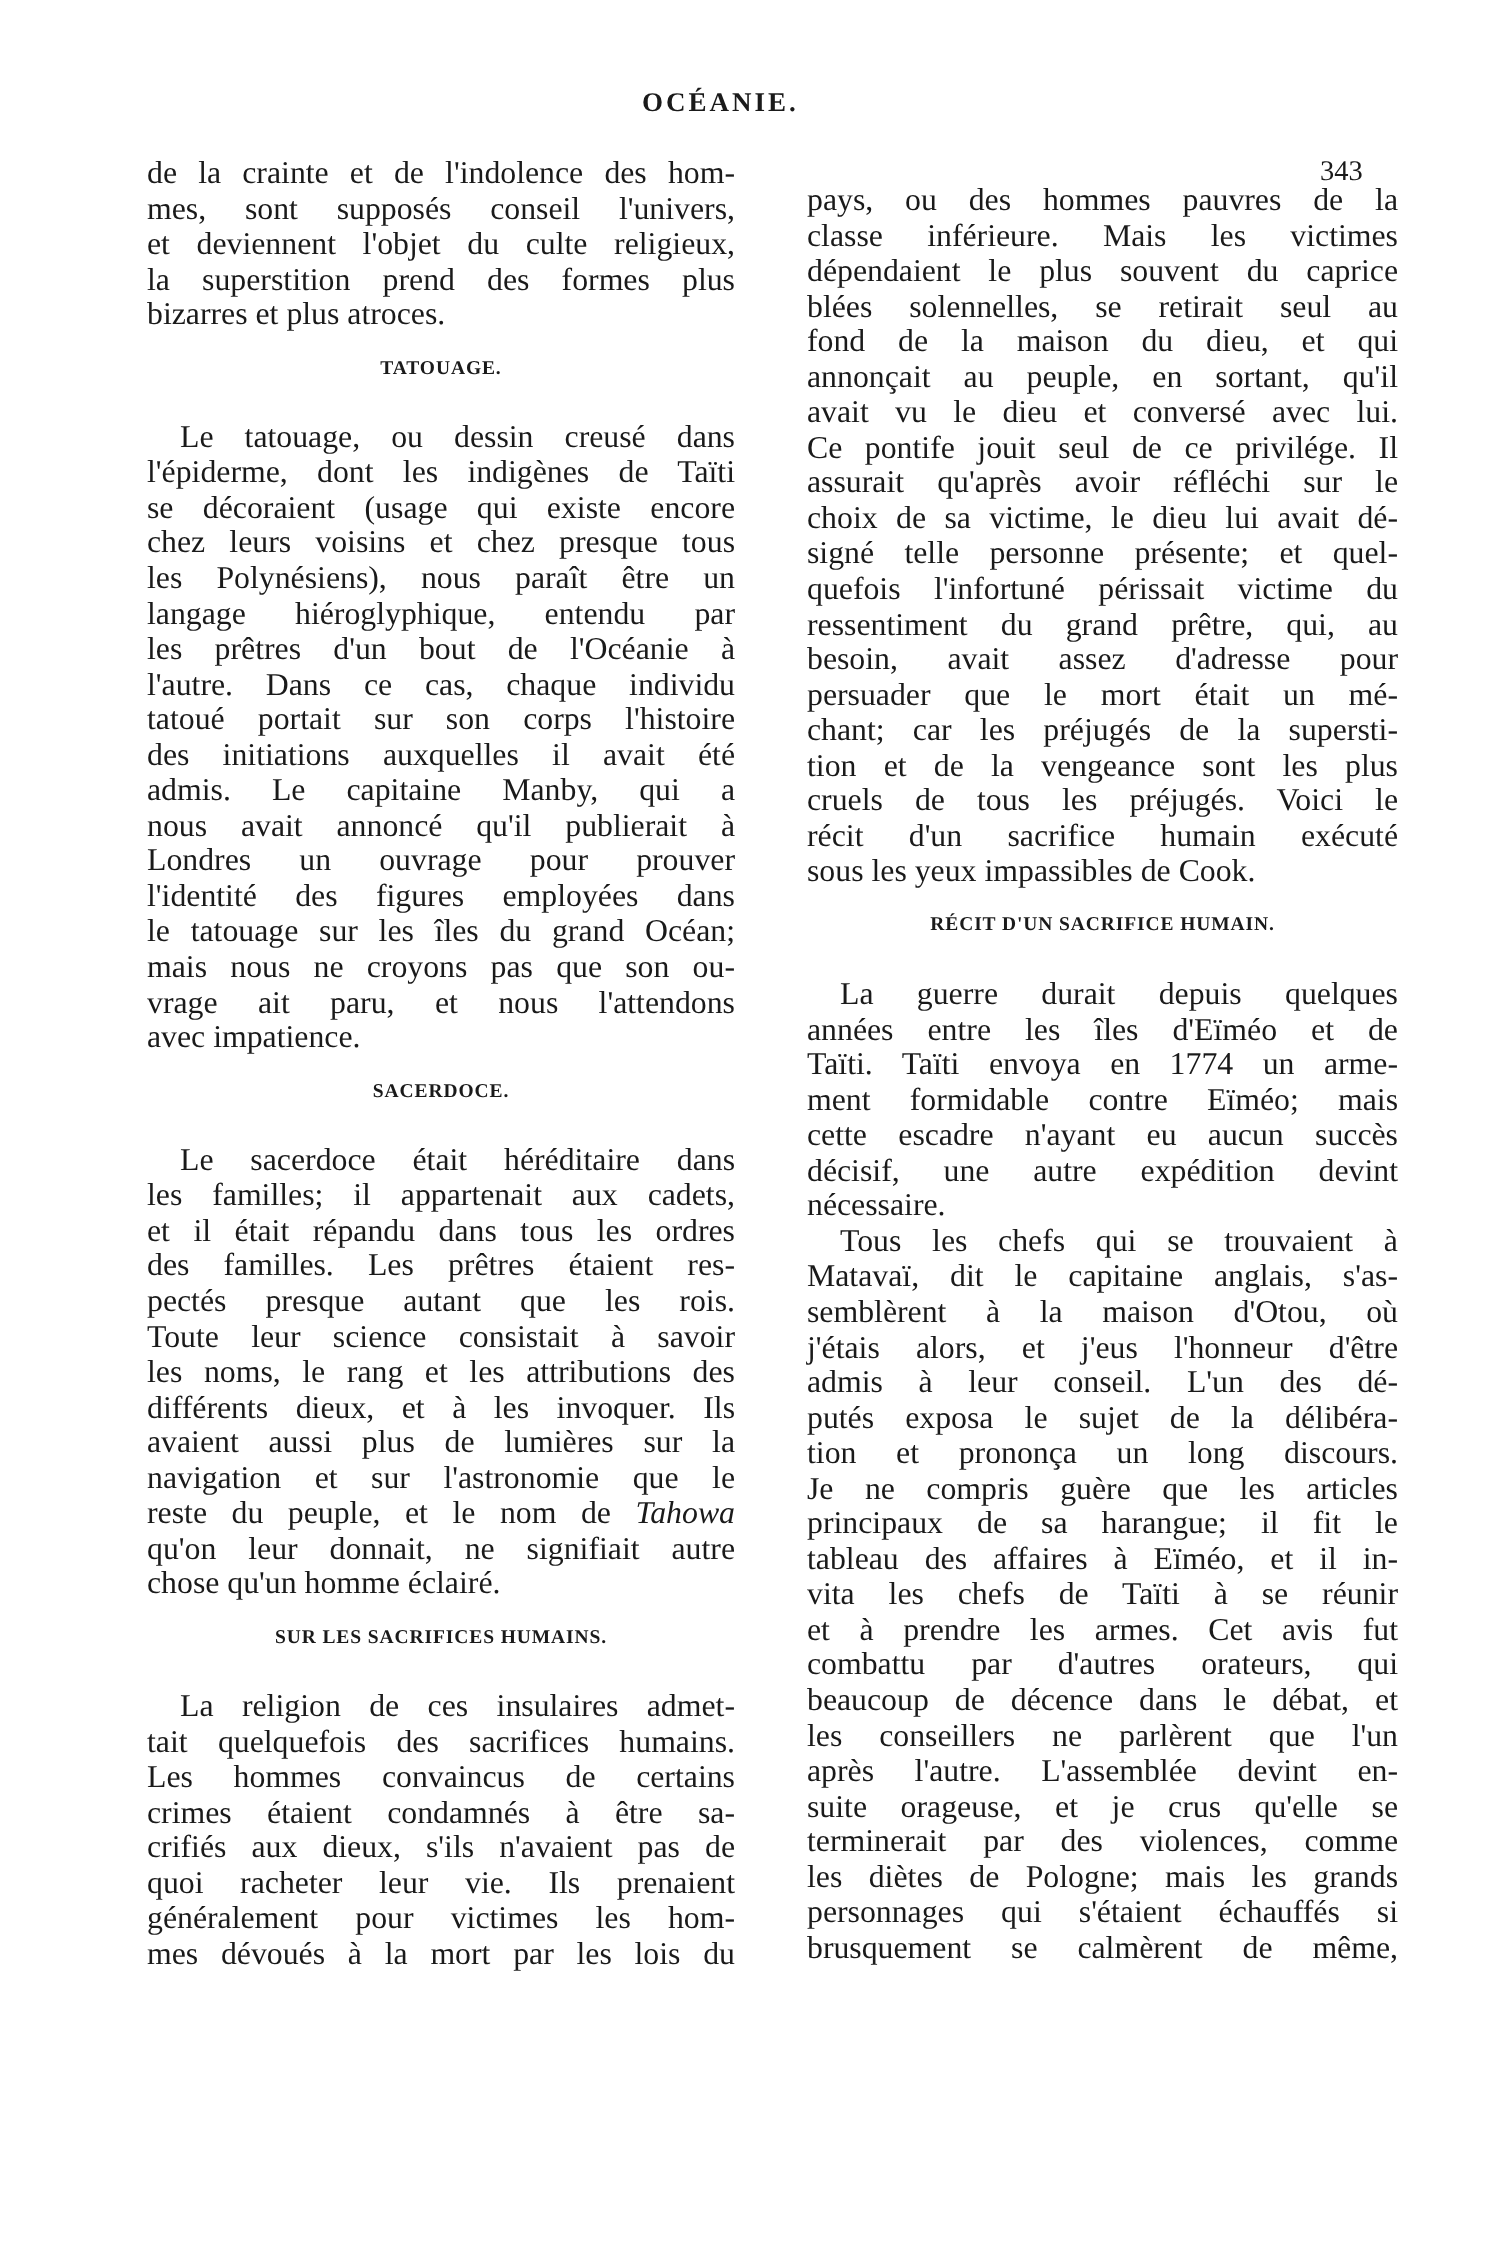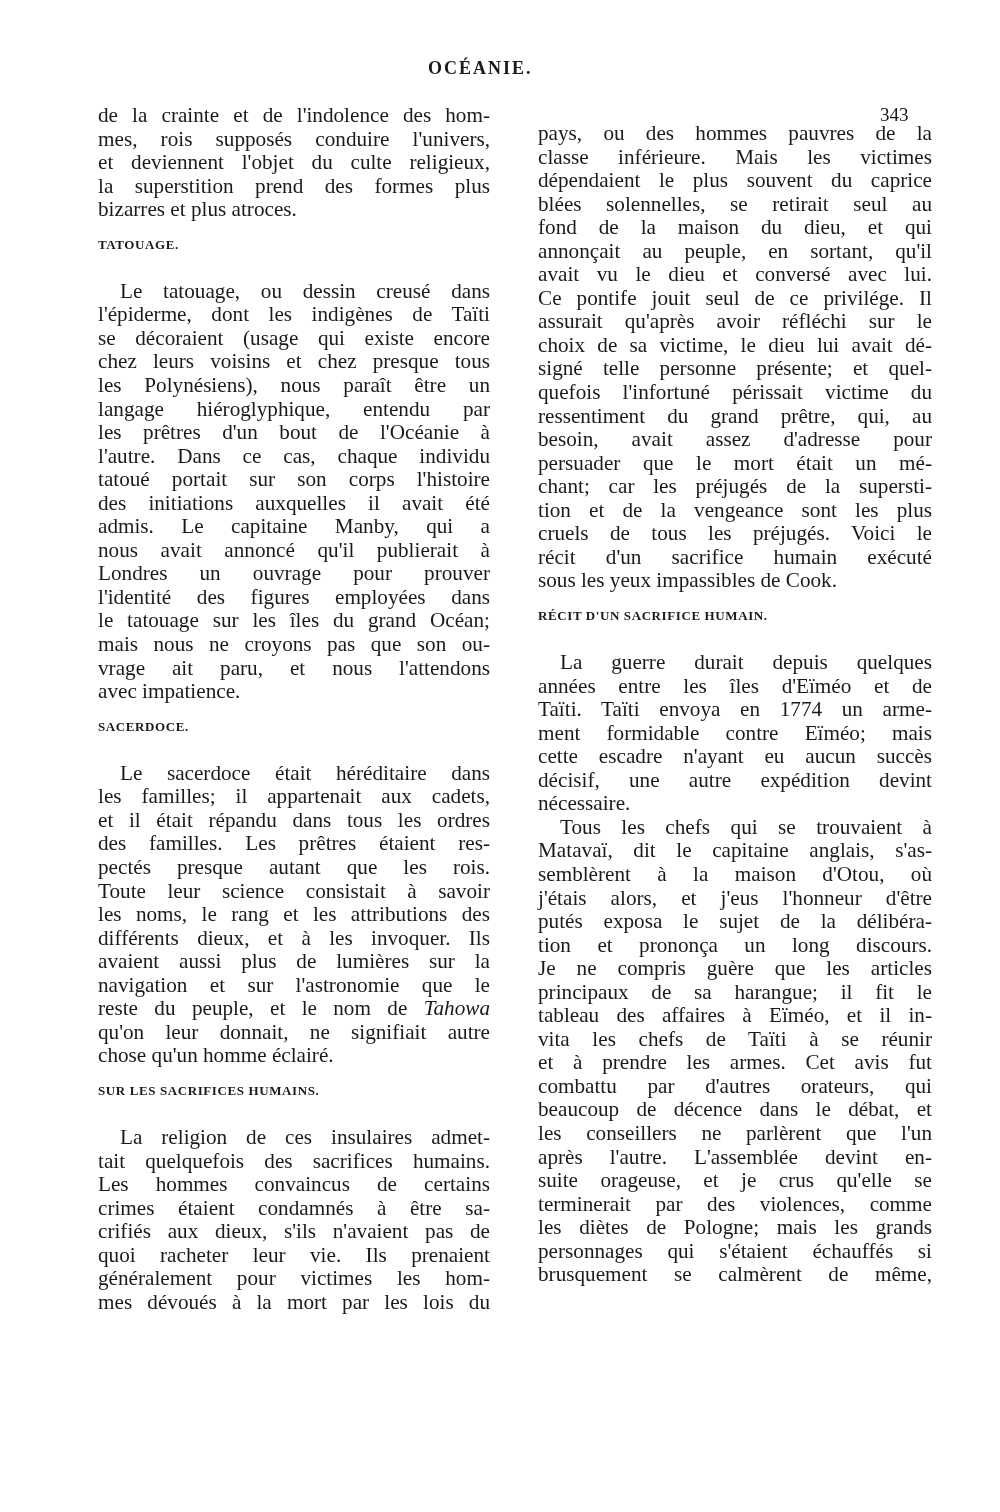--- a/index.html
+++ b/index.html
@@ -29,40 +29,40 @@
     .col-left { left: 98px; width: 392px; }
     .col-right { left: 538px; width: 394px; margin-top: 18px; }
     .line {
       display: block; white-space: nowrap;
       text-align: justify; text-align-last: justify;
       height: 23.55px;
     }
     .line.last { text-align-last: left; }
     .line.indent { padding-left: 22px; }
     .heading {
-      display: block; 
+      display: block; text-align: center;
       font-size: 13px; letter-spacing: 0.6px; font-weight: bold;
       height: 23.55px; line-height: 23.55px;
     }
     .gap { display: block; height: 23.55px; }
     .gap-half { display: block; height: 11px; }
     em { font-style: italic; }
   </style>
 </head>
 <body>
 
 <div class="running-head">
   <span class="running-title">OCÉANIE.</span>
   <span class="page-number">343</span>
 </div>
 
 <div class="column col-left">
   <div>
     <span class="line">de la crainte et de l'indolence des hom-</span>
-    <span class="line">mes, rois supposés conduire l'univers,</span>
+    <span class="line">mes, sont supposés conseil l'univers,</span>
     <span class="line">et deviennent l'objet du culte religieux,</span>
     <span class="line">la superstition prend des formes plus</span>
     <span class="line last">bizarres et plus atroces.</span>
   </div>
 
   <span class="gap-half"></span>
   <span class="heading">TATOUAGE.</span>
   <span class="gap"></span>
 
   <div>
@@ -158,20 +158,21 @@
     <span class="line">cette escadre n'ayant eu aucun succès</span>
     <span class="line">décisif, une autre expédition devint</span>
     <span class="line last">nécessaire.</span>
   </div>
 
   <div>
     <span class="line indent">Tous les chefs qui se trouvaient à</span>
     <span class="line">Matavaï, dit le capitaine anglais, s'as-</span>
     <span class="line">semblèrent à la maison d'Otou, où</span>
     <span class="line">j'étais alors, et j'eus l'honneur d'être</span>
+    <span class="line">admis à leur conseil. L'un des dé-</span>
     <span class="line">putés exposa le sujet de la délibéra-</span>
     <span class="line">tion et prononça un long discours.</span>
     <span class="line">Je ne compris guère que les articles</span>
     <span class="line">principaux de sa harangue; il fit le</span>
     <span class="line">tableau des affaires à Eïméo, et il in-</span>
     <span class="line">vita les chefs de Taïti à se réunir</span>
     <span class="line">et à prendre les armes. Cet avis fut</span>
     <span class="line">combattu par d'autres orateurs, qui</span>
     <span class="line">beaucoup de décence dans le débat, et</span>
     <span class="line">les conseillers ne parlèrent que l'un</span>

